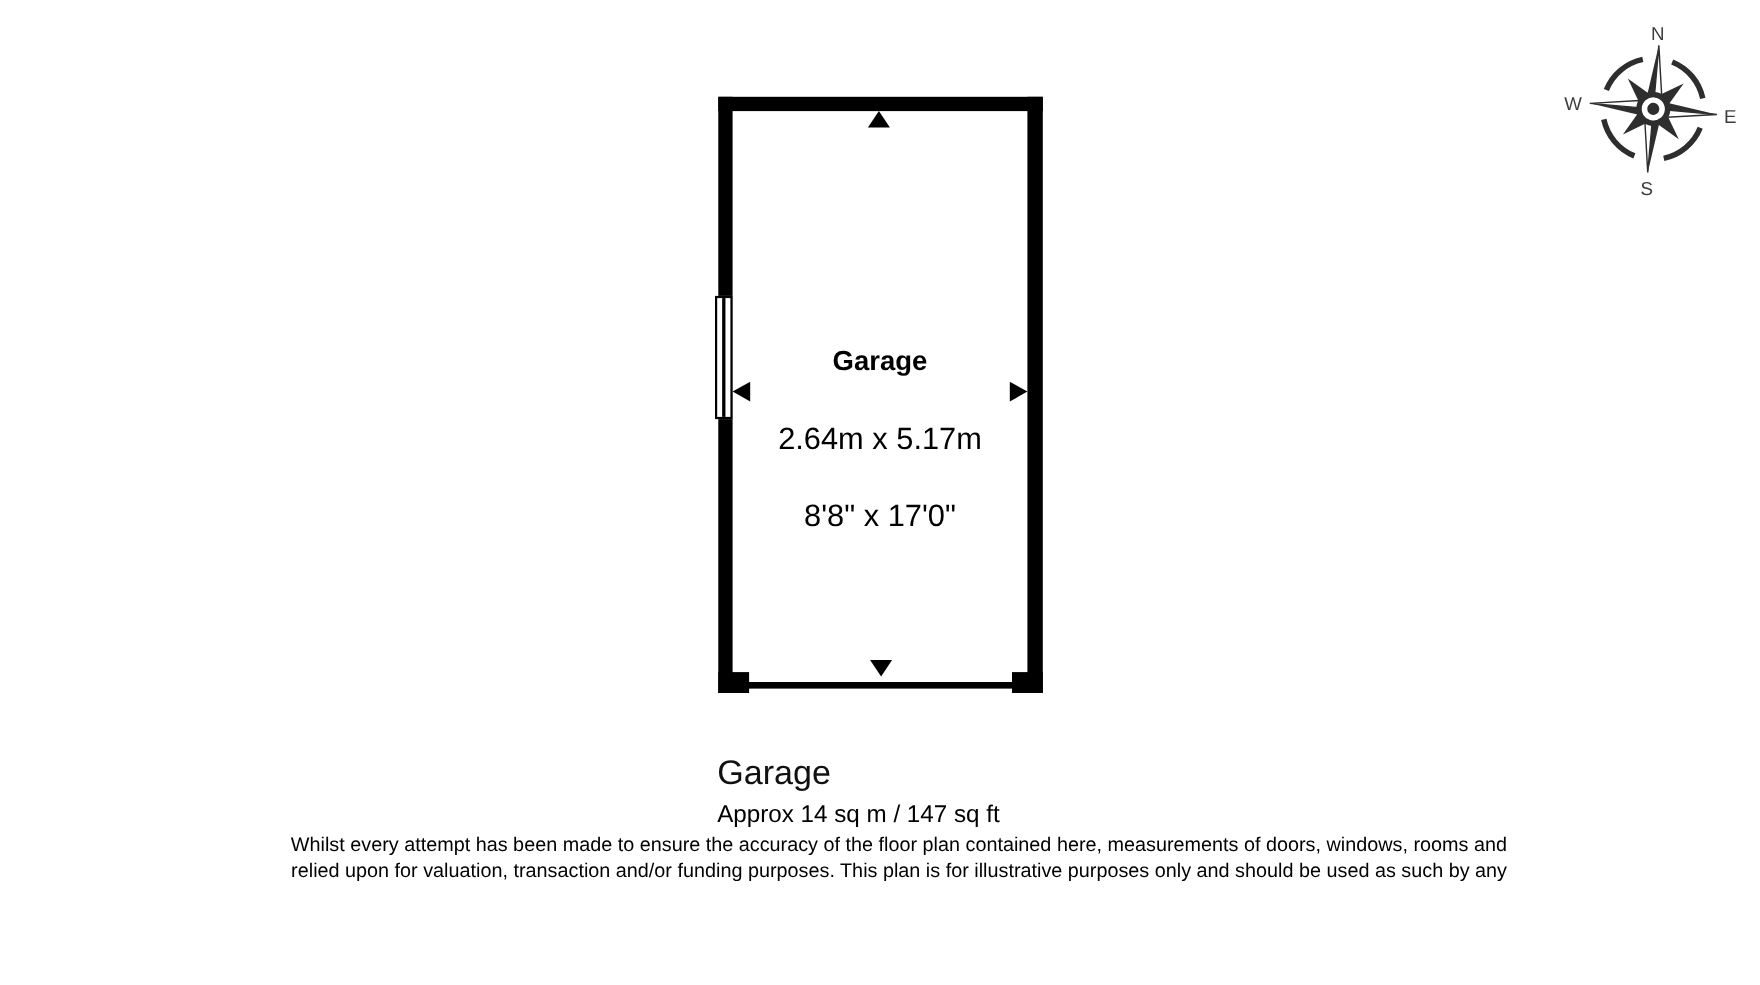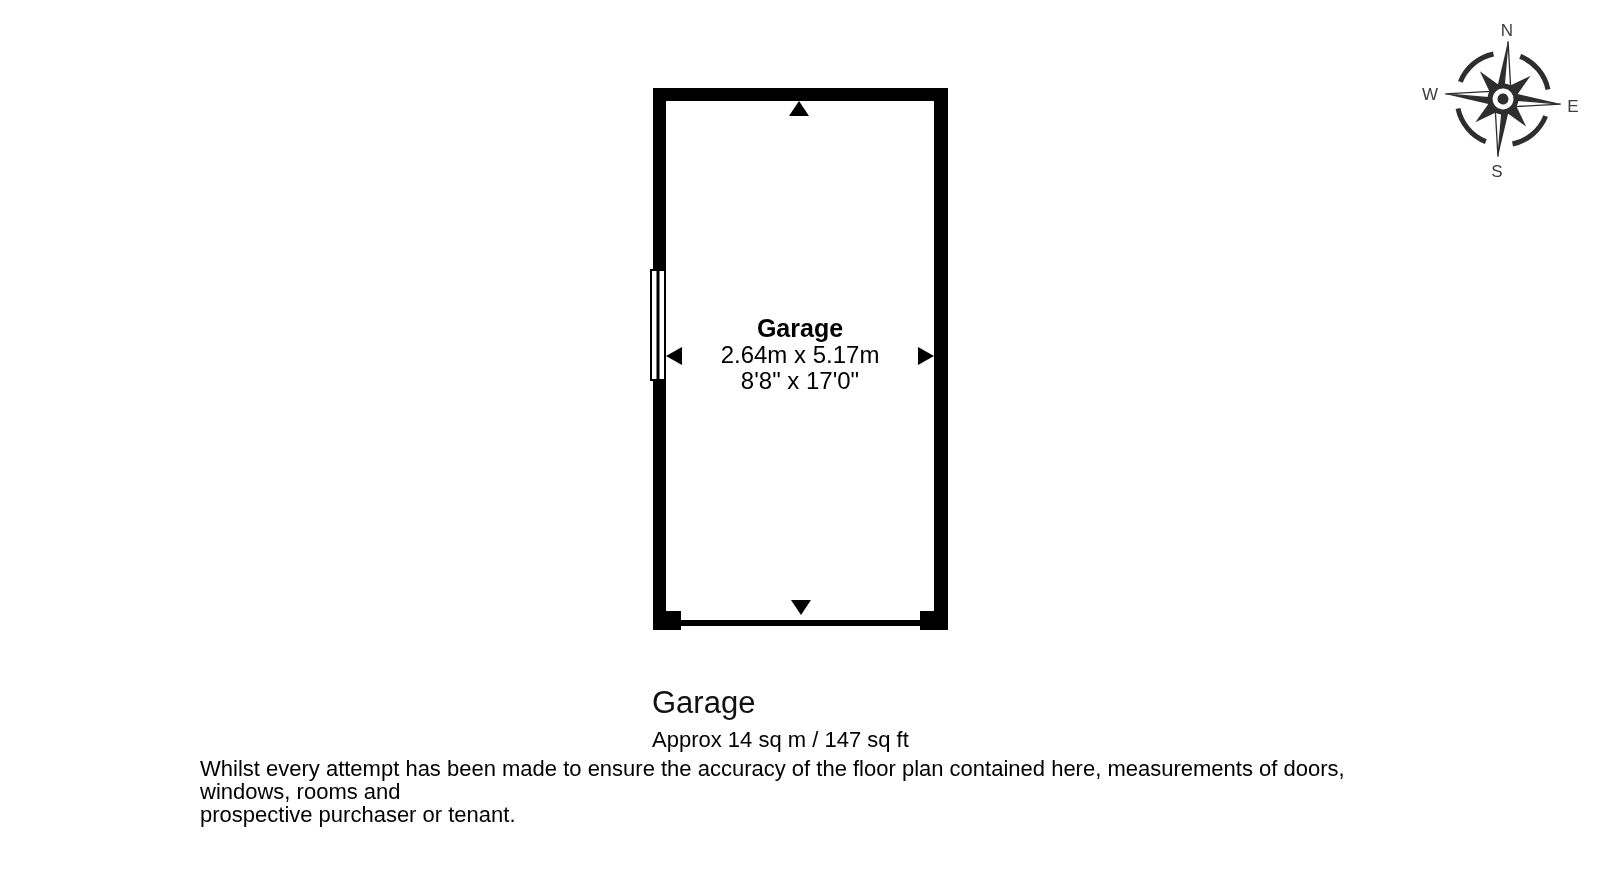--- a/index.html
+++ b/index.html
@@ -37,34 +37,34 @@
   .arrow-up{left:789px;top:101px;border-left:10px solid transparent;border-right:10px solid transparent;border-bottom:15px solid var(--wall);}
   .arrow-down{left:791px;top:600px;border-left:10px solid transparent;border-right:10px solid transparent;border-top:15px solid var(--wall);}
   .arrow-left{left:666px;top:347px;border-top:9px solid transparent;border-bottom:9px solid transparent;border-right:16px solid var(--wall);}
   .arrow-right{left:918px;top:347px;border-top:9px solid transparent;border-bottom:9px solid transparent;border-left:16px solid var(--wall);}
   
   .room-label{
     position:absolute;left:650px;top:315px;width:300px;
     text-align:center;color:#000;
   }
   .room-name{font-size:25px;font-weight:bold;line-height:27px;}
-  .room-metric,.room-imperial{font-size:24px;line-height:26px;}
+  .room-metric,.room-imperial{font-size:28px;line-height:26px;margin-top:44px;}
   
   .footer-title{
     position:absolute;left:652px;top:687px;
     font-size:31px;line-height:32px;color:#111;
   }
   .footer-area{
     position:absolute;left:652px;top:727px;
     font-size:22px;font-weight:normal;line-height:26px;color:#000;
   }
   
   .disclaimer{
     position:absolute;left:200px;top:757px;width:1170px;
-    text-align:left;font-size:22px;line-height:23px;color:#000;
+    text-align:right;font-size:18px;line-height:23px;color:#000;
   }
   
   .compass{position:absolute;left:1380px;top:10px;width:215px;height:175px;}
   .compass text{
     font-family:"Liberation Sans","DejaVu Sans",sans-serif;
     font-size:17px;fill:#3d3d3d;text-anchor:middle;
   }
 </style>
 </head>
 <body>
@@ -128,16 +128,16 @@
       <div class="room-metric">2.64m x 5.17m</div>
       <div class="room-imperial">8'8" x 17'0"</div>
     </div>
   </div>
 
   <div class="footer-title">Garage</div>
   <div class="footer-area">Approx 14 sq m / 147 sq ft</div>
 
   <div class="disclaimer">
     <div>Whilst every attempt has been made to ensure the accuracy of the floor plan contained here, measurements of doors, windows, rooms and</div>
-    <div>prospective purchaser or tenant.</div>
+    <div>relied upon for valuation, transaction and/or funding purposes. This plan is for illustrative purposes only and should be used as such by any</div>
   </div>
 
 </div>
 
 </body></html>

